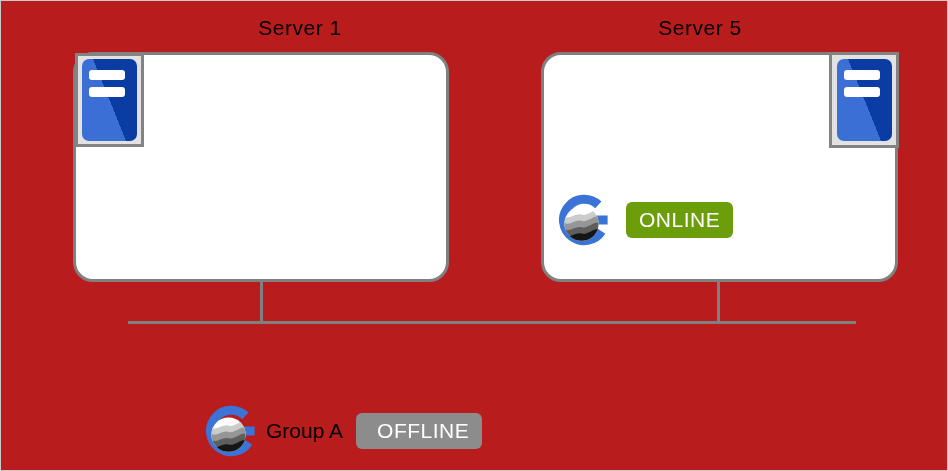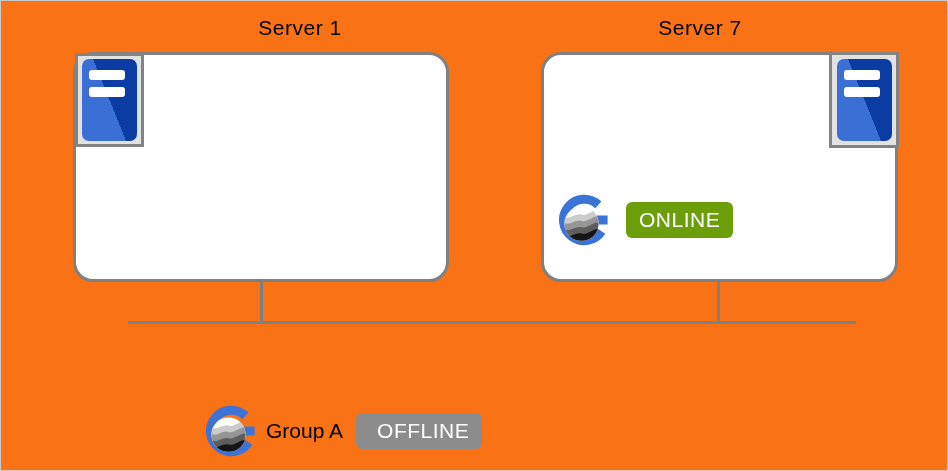--- a/index.html
+++ b/index.html
@@ -1,18 +1,18 @@
 <!DOCTYPE html>
 <html><head>
 <meta charset="utf-8">
 <style>
   html,body{margin:0;padding:0;background:#ffffff;font-family:"Liberation Sans",sans-serif;}
   .canvas{
     position:relative;width:948px;height:471px;box-sizing:border-box;
-    background:#f97316;border:1px solid #c9c9c9;overflow:hidden;
+    background:#b91c1c;border:1px solid #c9c9c9;overflow:hidden;
   }
   .server-title{
     position:absolute;top:15px;width:150px;text-align:center;
     font-size:21px;letter-spacing:0.5px;color:#000;
   }
   .server-box{
     position:absolute;top:51px;height:230px;box-sizing:border-box;
     border:3px solid #808080;border-radius:20px;background:#ffffff;
   }
   .conn{position:absolute;background:#808080;}
@@ -47,21 +47,21 @@
         <stop offset="0.5" stop-color="#3c6fd6"></stop>
         <stop offset="0.5" stop-color="#0a3ca3"></stop>
       </linearGradient>
       <clipPath id="globeClip">
           <circle cx="25" cy="34" r="19"></circle>
         </clipPath>
     </defs>
   </svg>
 
   <div class="server-title" style="left:224px">Server 1</div>
-  <div class="server-title" style="left:624px">Server 7</div>
+  <div class="server-title" style="left:624px">Server 5</div>
 
   <div class="server-box" style="left:72px;width:376px"></div>
   <div class="server-box" style="left:540px;width:357px"></div>
 
   <div class="conn conn-v" style="left:259px"></div>
   <div class="conn conn-v" style="left:716px"></div>
   <div class="conn conn-h"></div>
 
   <div class="icon-frame" style="left:74px;top:52px;width:69px;height:94px">
     <svg class="tower" width="55" height="82" viewBox="0 0 55 82">

